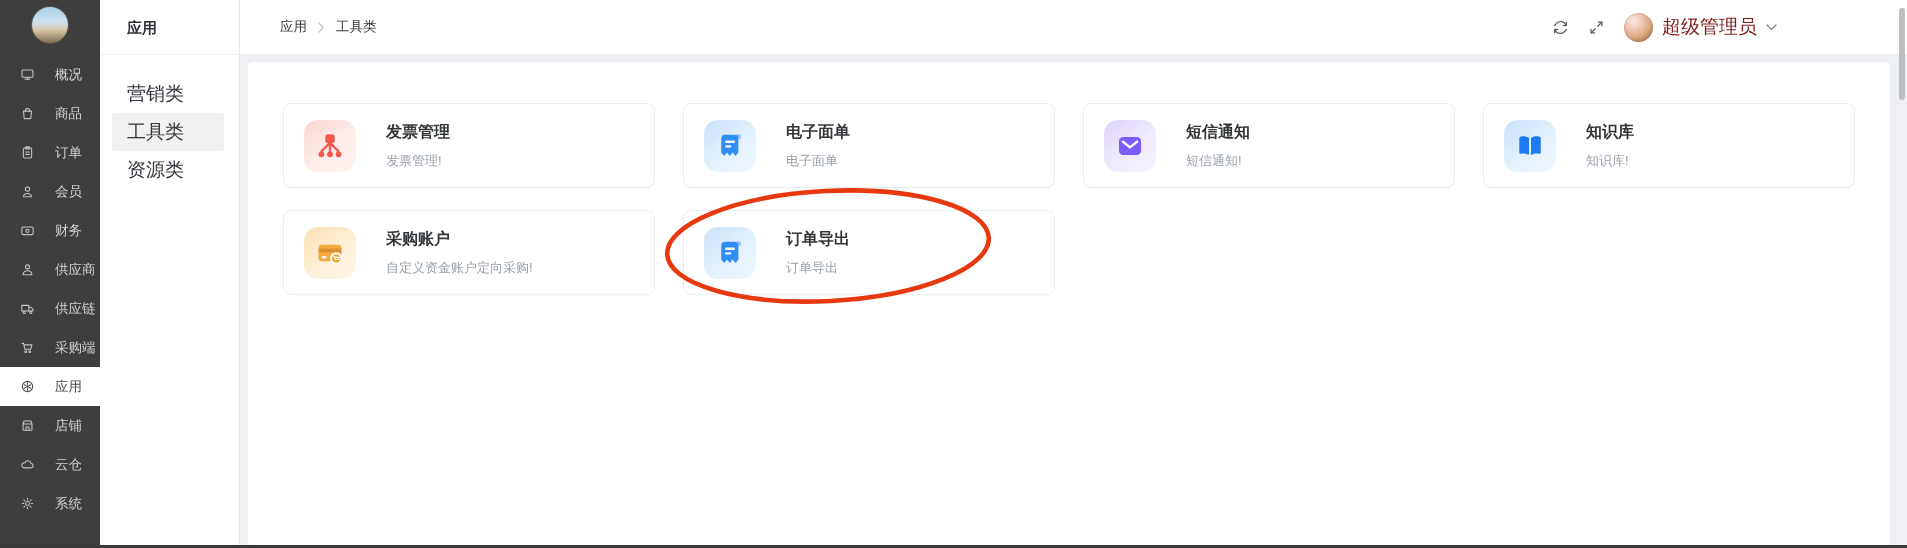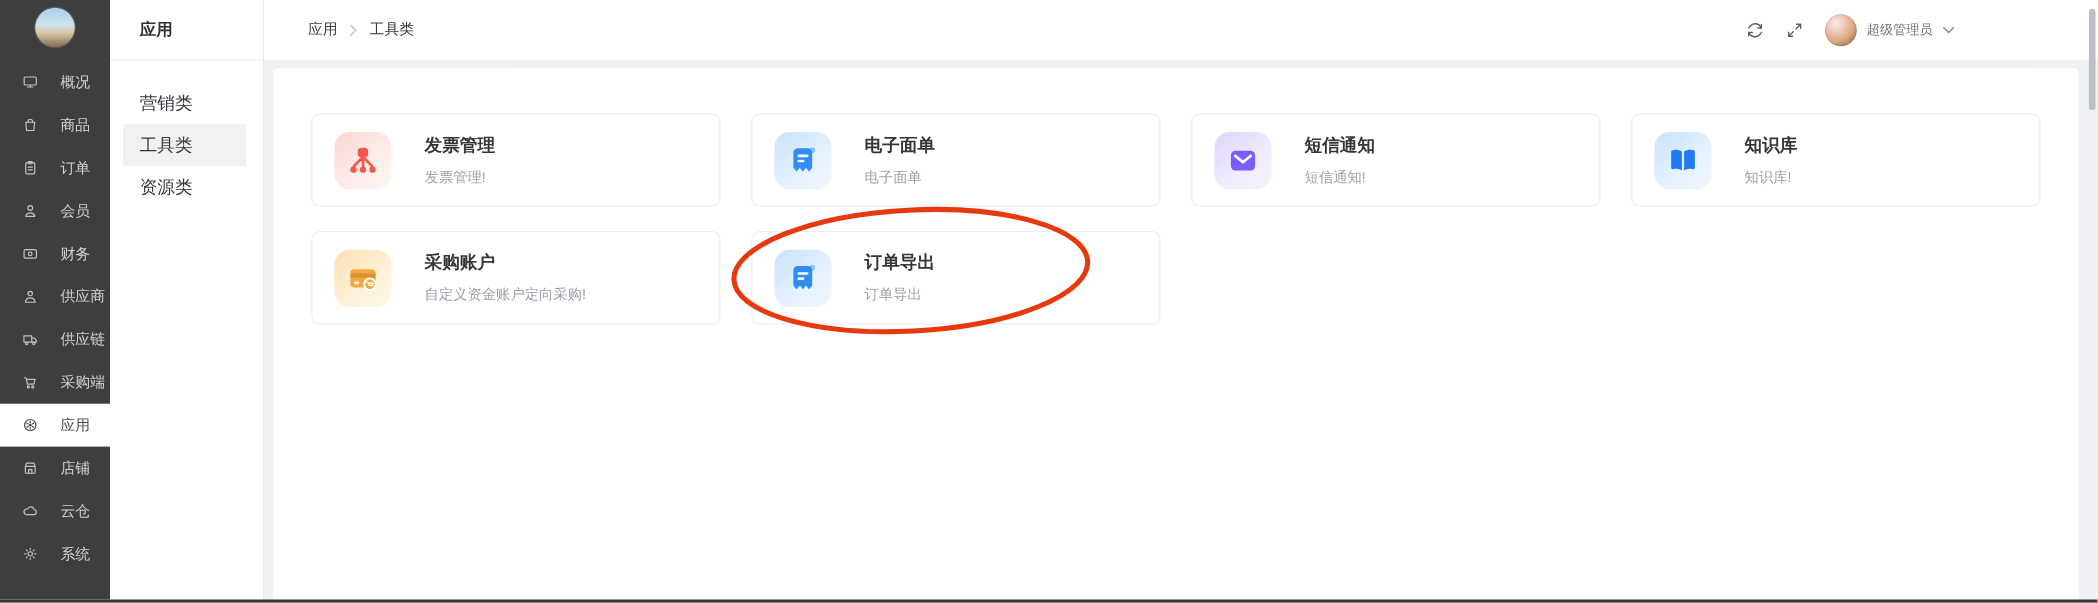--- a/index.html
+++ b/index.html
@@ -18,39 +18,39 @@
   .side-item.active { background:#ffffff; color:#4a4a4a; }
   .side-item.active .ic { color:#4a4a4a; }
 
   
   .submenu { position:absolute; left:100px; top:0; width:140px; height:545px; background:#fff;
     border-right:1px solid #e6e8ec; z-index:2; }
   .submenu-title { height:55px; line-height:55px; padding-left:27px; font-size:15px; font-weight:700;
     color:#2f3238; border-bottom:1px solid #f0f0f0; }
   .submenu-items { padding-top:20px; }
   .submenu-item { height:38px; display:flex; align-items:center; margin:0 15px 0 12px; padding-left:15px;
-    border-radius:2px; font-size:16px; color:#33363c; cursor:pointer;font-family:Liberation Mono, monospace; }
+    border-radius:2px; font-size:19px; color:#33363c; cursor:pointer;font-family:Liberation Mono, monospace; }
   .submenu-item.active { background:#f1f1f2; }
 
   
   .header { position:absolute; left:240px; top:0; width:1667px; height:55px; background:#fff;
     border-bottom:1px solid #f0f1f3; display:flex; align-items:center; padding:0 130px 0 40px; z-index:1; }
   .breadcrumb { display:flex; align-items:center; gap:11px; font-size:13.5px; }
   .crumb { color:#3a3d42; cursor:pointer; }
   .crumb.current { color:#35383d; cursor:default; }
   .crumb-sep { width:7px; height:11px; color:#c3c7cd; display:flex; }
   .crumb-sep svg { width:100%; height:100%; }
   .header-right { margin-left:auto; display:flex; align-items:center; gap:19px; }
   .hicon { width:17px; height:17px; color:#5c6066; cursor:pointer; display:flex; }
   .hicon svg { width:100%; height:100%; }
   .user { display:flex; align-items:center; gap:9px; cursor:pointer; }
   .user-avatar { width:29px; height:29px; border-radius:50%;
     background:radial-gradient(circle at 34% 28%, #f7ebe7 0%, #eec4b2 32%, #d9a87f 58%, #a27a57 82%, #7c5a40 100%);
     box-shadow:inset 0 0 0 1px rgba(0,0,0,.08); }
-  .user-name { font-size:12px; color:#737373; }
+  .user-name { font-size:19px; color:#7f1d1d; }
   .caret { width:11px; height:7px; color:#8d9197; display:flex; }
   .caret svg { width:100%; height:100%; }
 
   
   .panel { position:absolute; left:248px; top:62px; width:1642px; height:483px; background:#fff;
     border-radius:4px; }
   .grid { position:absolute; left:35px; top:41px; display:grid; grid-template-columns:repeat(4,372px);
     grid-auto-rows:85px; column-gap:28px; row-gap:22px; }
   .card { border:1px solid #e9ecf2; border-radius:8px; background:#fff; display:flex; align-items:center;
     padding-left:20px; cursor:pointer; }

